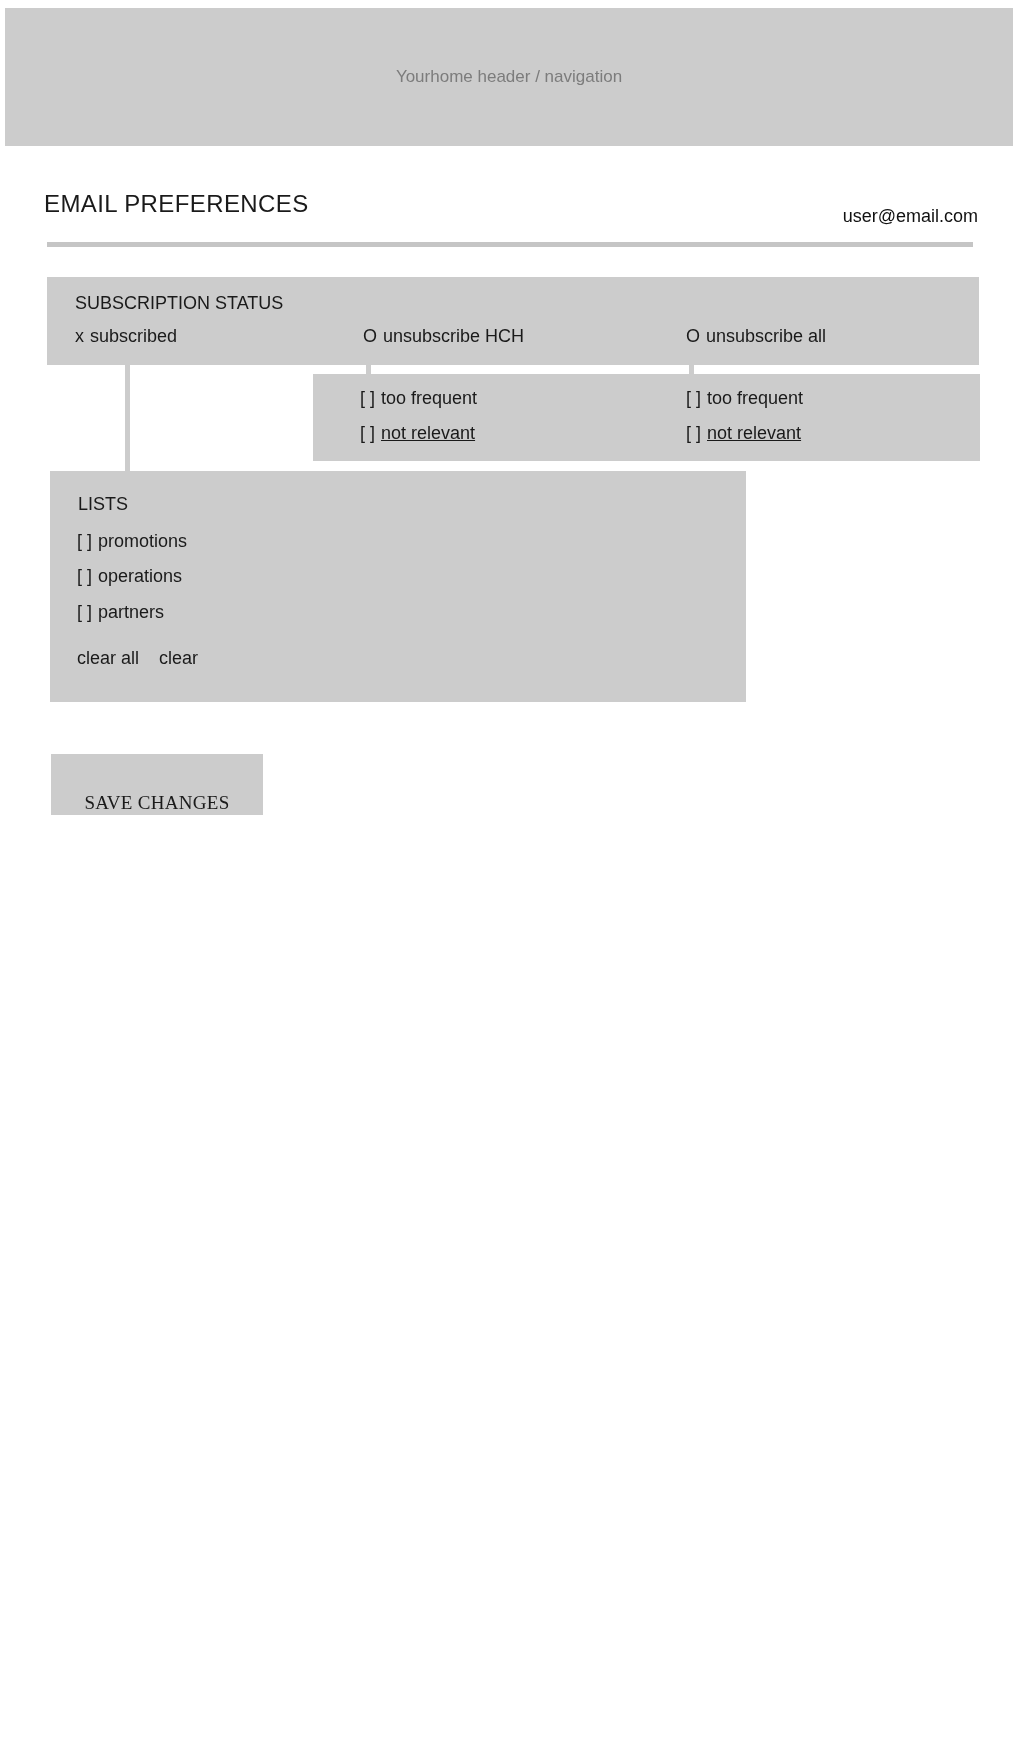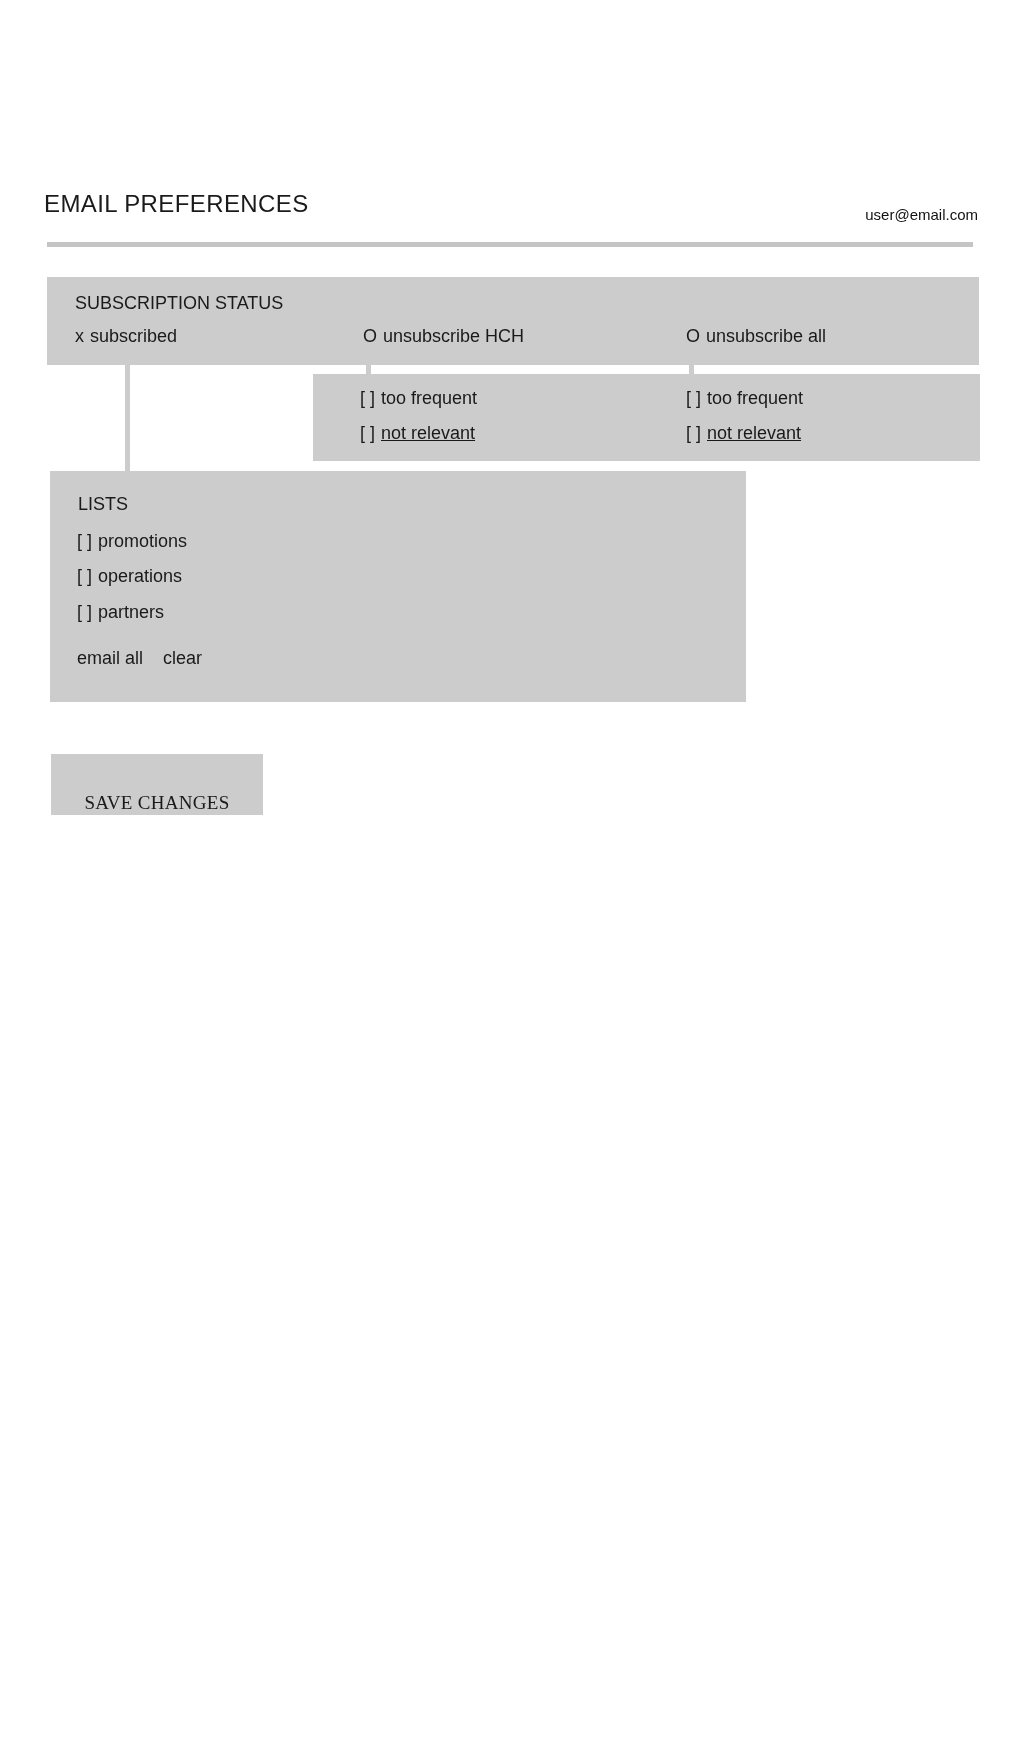--- a/index.html
+++ b/index.html
@@ -21,21 +21,21 @@
     background:var(--box-gray);
     display:flex;align-items:center;justify-content:center;
   }
   .header-text{color:var(--muted-text);font-size:17px;}
 
   
   .title{
     position:absolute;left:44px;top:190px;margin:0;
     font-size:24px;font-weight:400;letter-spacing:0.4px;color:var(--text-dark);
   }
-  .email{position:absolute;right:46px;top:206px;font-size:15px;color:#111111;}
+  .email{position:absolute;right:46px;top:206px;font-size:18px;color:#111111;}
 
   .divider{position:absolute;left:47px;top:242px;width:926px;height:5px;background:var(--divider-gray);}
 
   
   .box{position:absolute;background:var(--box-gray);padding-left:8px;}
 
   
   .main-box{left:47px;top:277px;width:924px;height:88px;}
   .box-title{position:absolute;left:28px;top:16px;font-size:18px;}
   .option{position:absolute;top:49px;font-size:18px;white-space:nowrap;cursor:pointer;}
@@ -75,20 +75,23 @@
     background:var(--box-gray);border:none;cursor:pointer;
     display:flex;align-items:flex-end;justify-content:center;
     font-family:Liberation Serif, serif;font-size:19px;color:var(--text-dark);letter-spacing:0.3px;
   }
 </style>
 </head>
 <body>
 
 <div class="page">
 
+  <div class="header">
+    <span class="header-text">Yourhome header / navigation</span>
+  </div>
 
   <h1 class="title">EMAIL PREFERENCES</h1>
   <div class="email">user@email.com</div>
   <div class="divider"></div>
 
   <section class="box main-box">
     <div class="box-title">SUBSCRIPTION STATUS</div>
 
     <div class="option opt-0">
       <span class="marker">x</span><span>subscribed</span>
@@ -132,21 +135,21 @@
       <span class="marker">[ ]</span><span>promotions</span>
     </div>
     <div class="list-row list-1">
       <span class="marker">[ ]</span><span>operations</span>
     </div>
     <div class="list-row list-2">
       <span class="marker">[ ]</span><span>partners</span>
     </div>
 
     <div class="lists-actions">
-      <span class="action-link">email all</span>
+      <span class="action-link">clear all</span>
       <span class="action-link">clear</span>
     </div>
   </section>
 
   <button class="save-button">
     <span>SAVE CHANGES</span>
   </button>
 
 </div>
 

